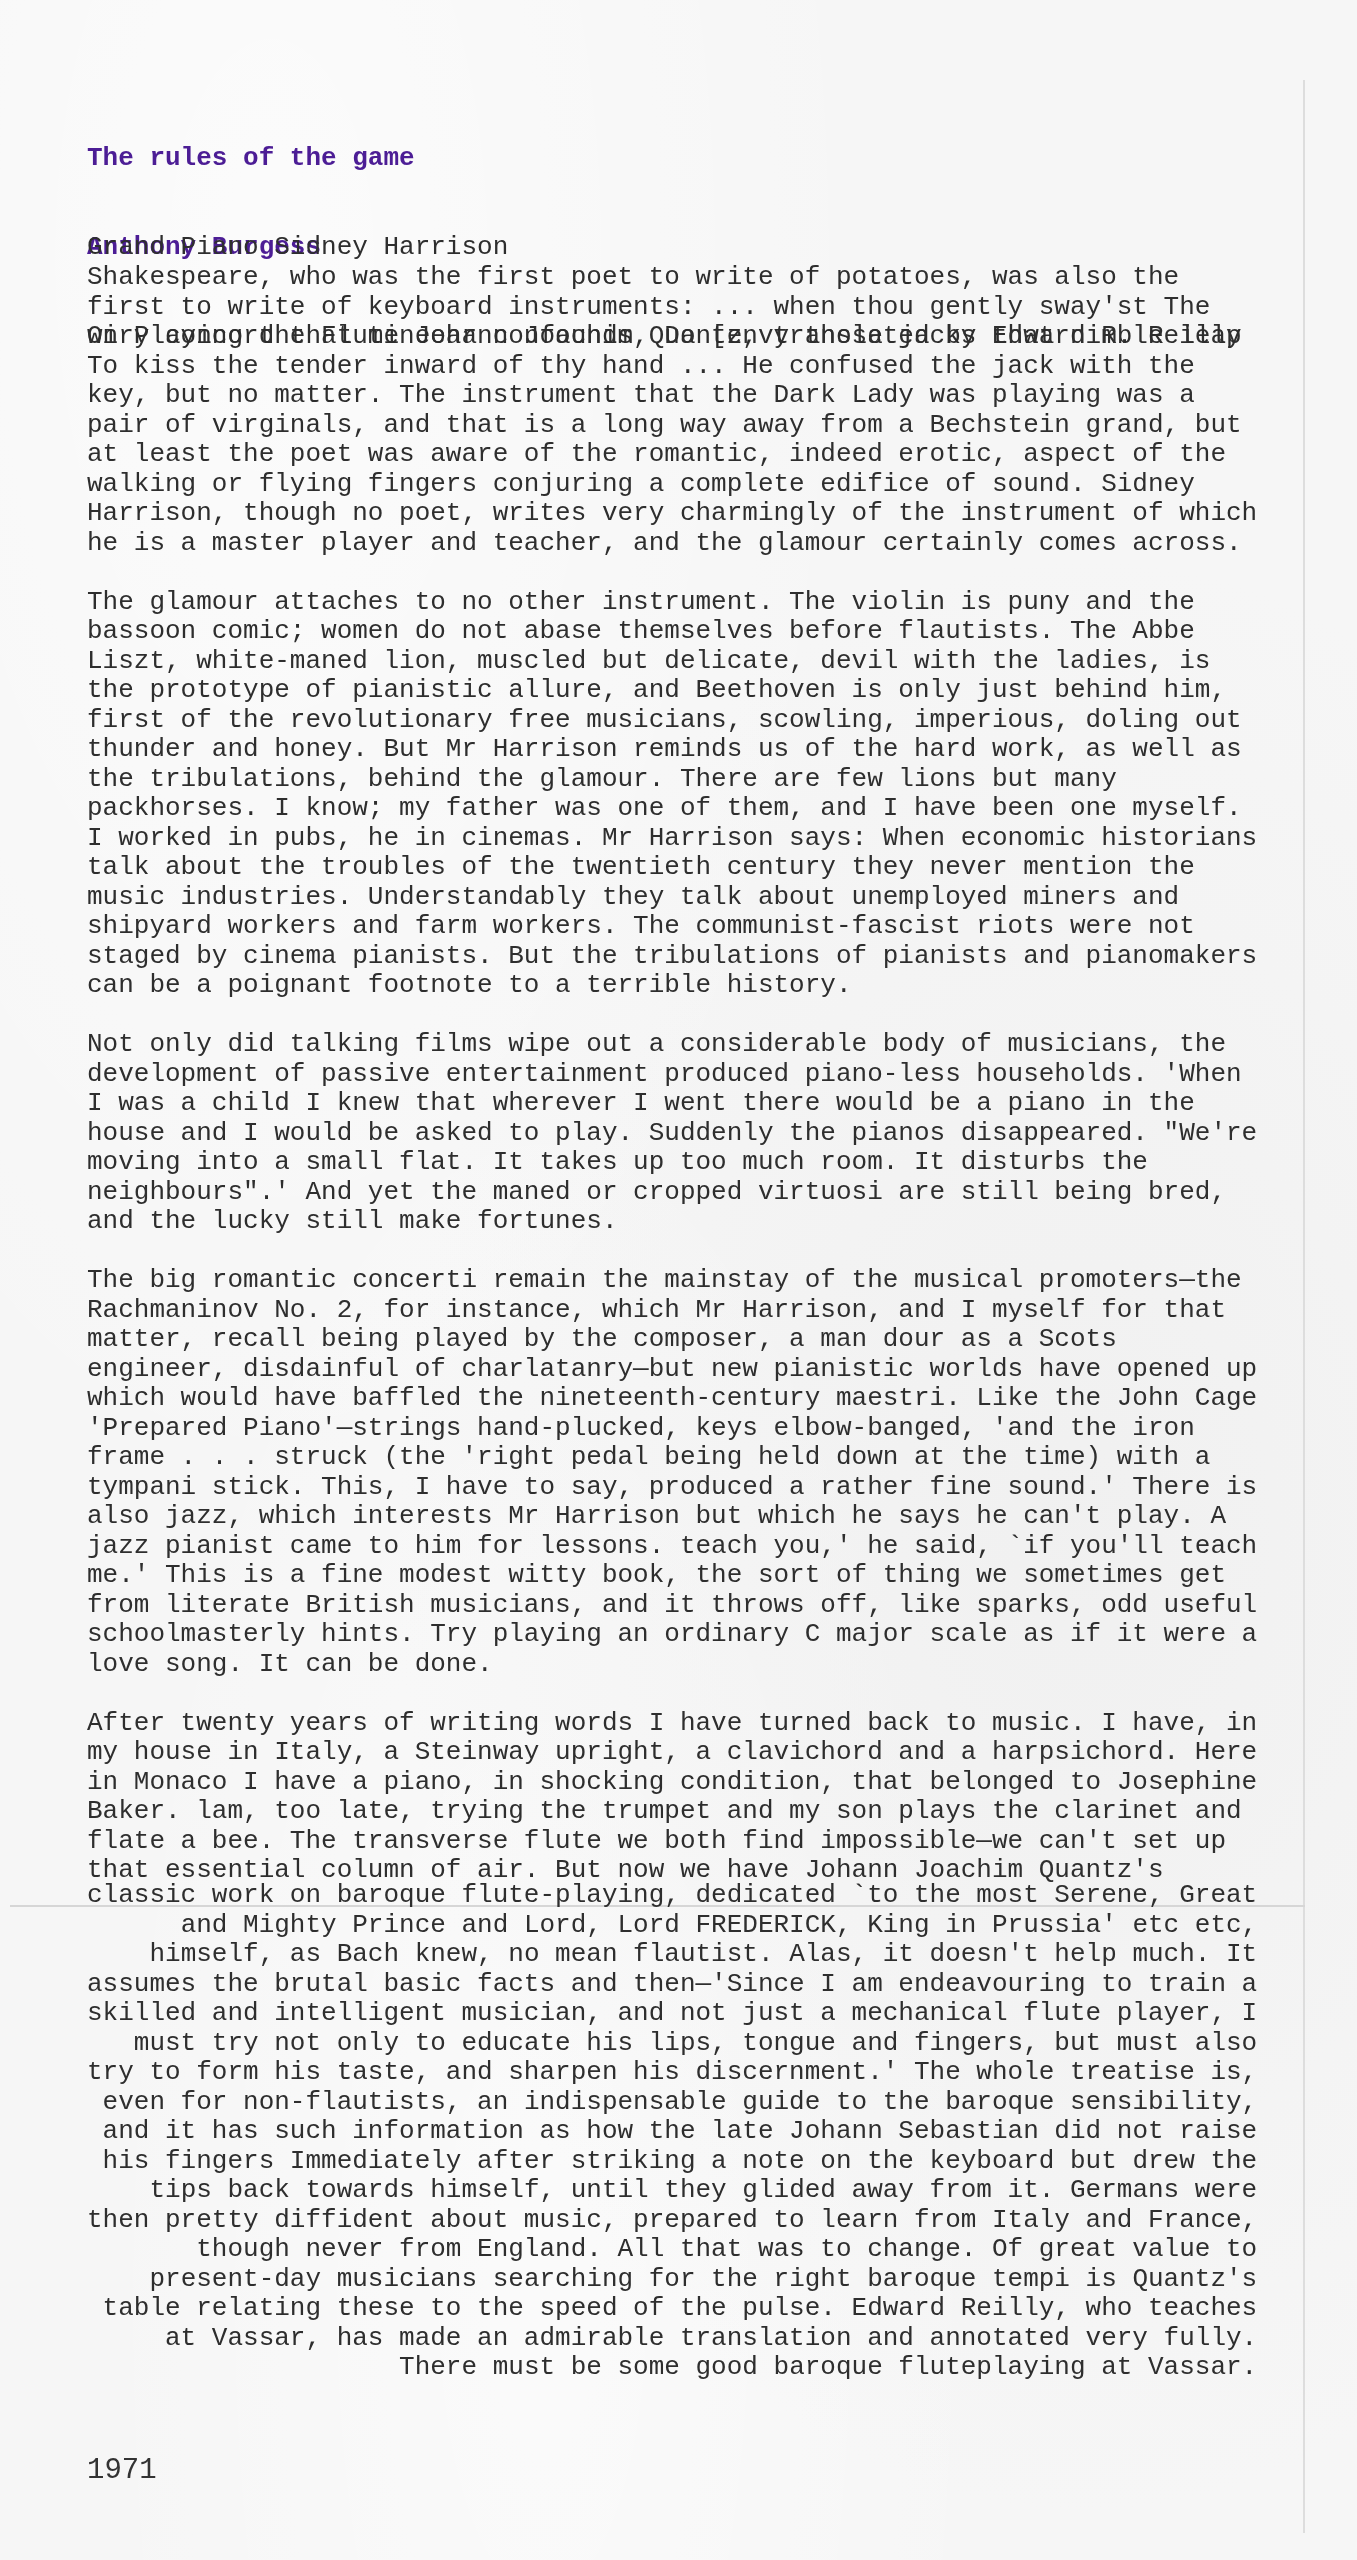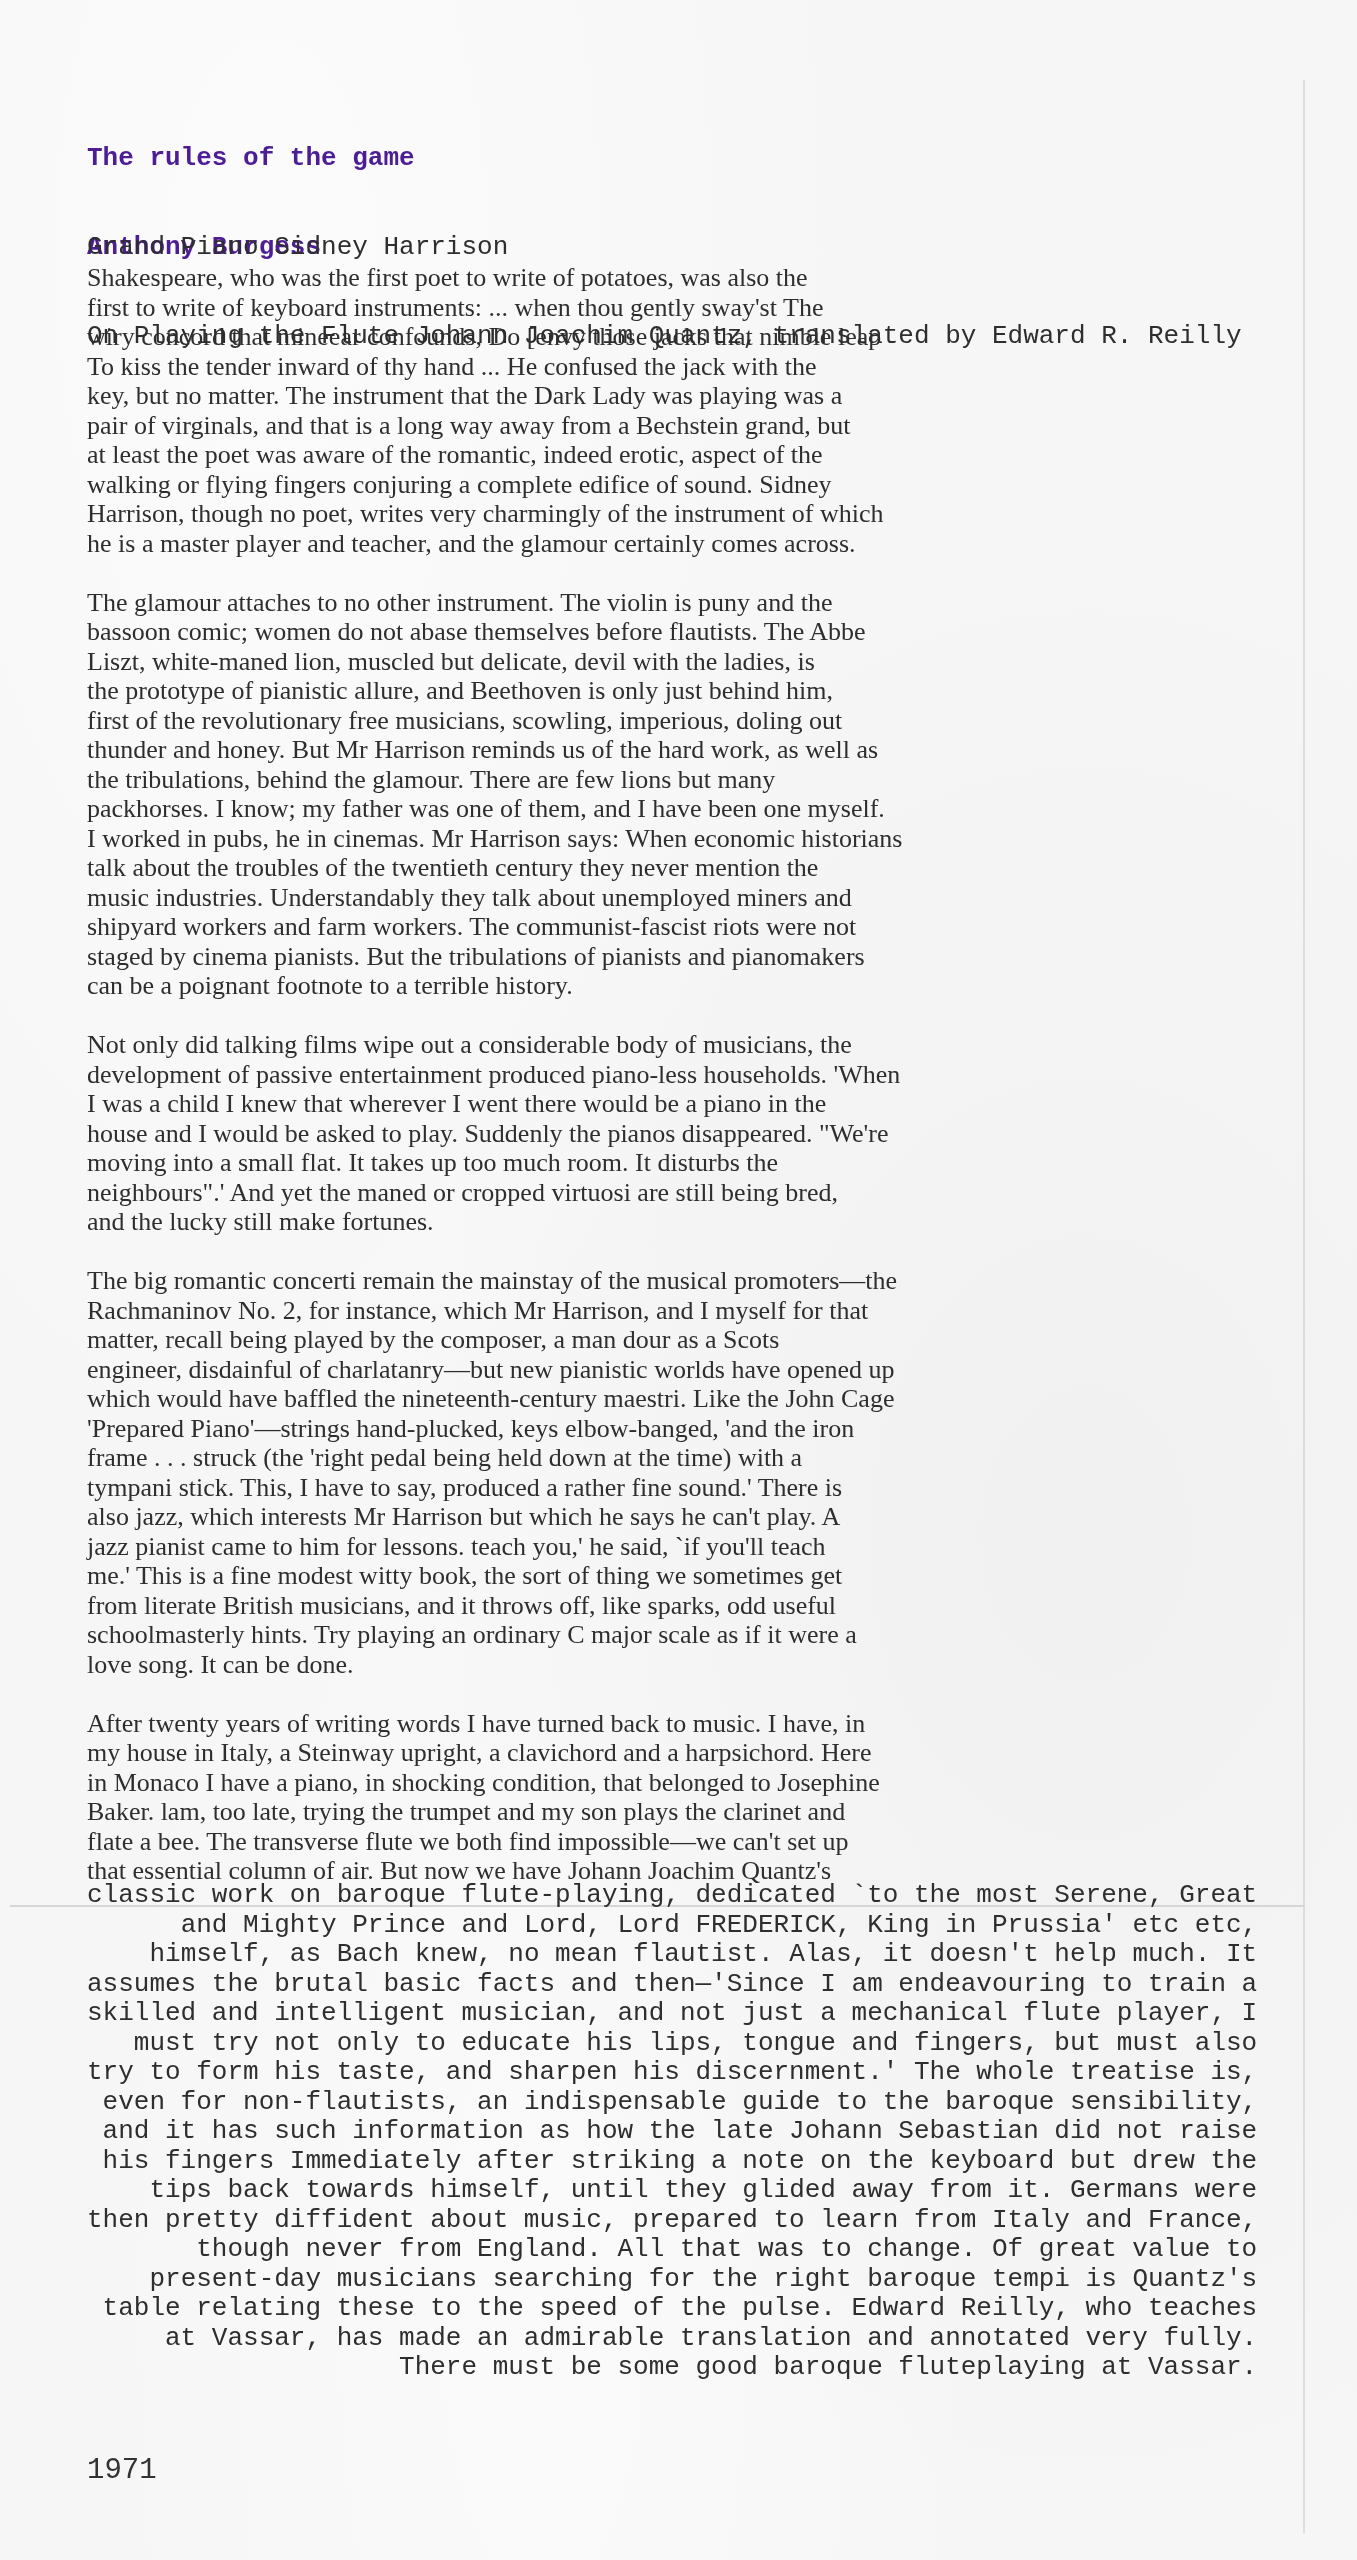--- a/index.html
+++ b/index.html
@@ -47,21 +47,21 @@
       left: 87px;
       white-space: pre;
     }
     .header-block { top: 85px; }
     .title {
       font-weight: bold;
       color: #4c1d95;
     }
     .books { top: 174px; }
     .book-line { display: block; }
-    .body-top { top: 263px; font-family: Liberation Serif, serif; }
+    .body-top { top: 263px; }
     .para { display: block; margin: 0 0 29.5px 0; }
     .para:last-child { margin-bottom: 0; }
     .line { display: block; }
     .body-bottom { top: 1881px; text-align: right; }
     .year {
       position: absolute;
       left: 87px;
       top: 2454px;
       font-size: 29px;
       line-height: 34px;

